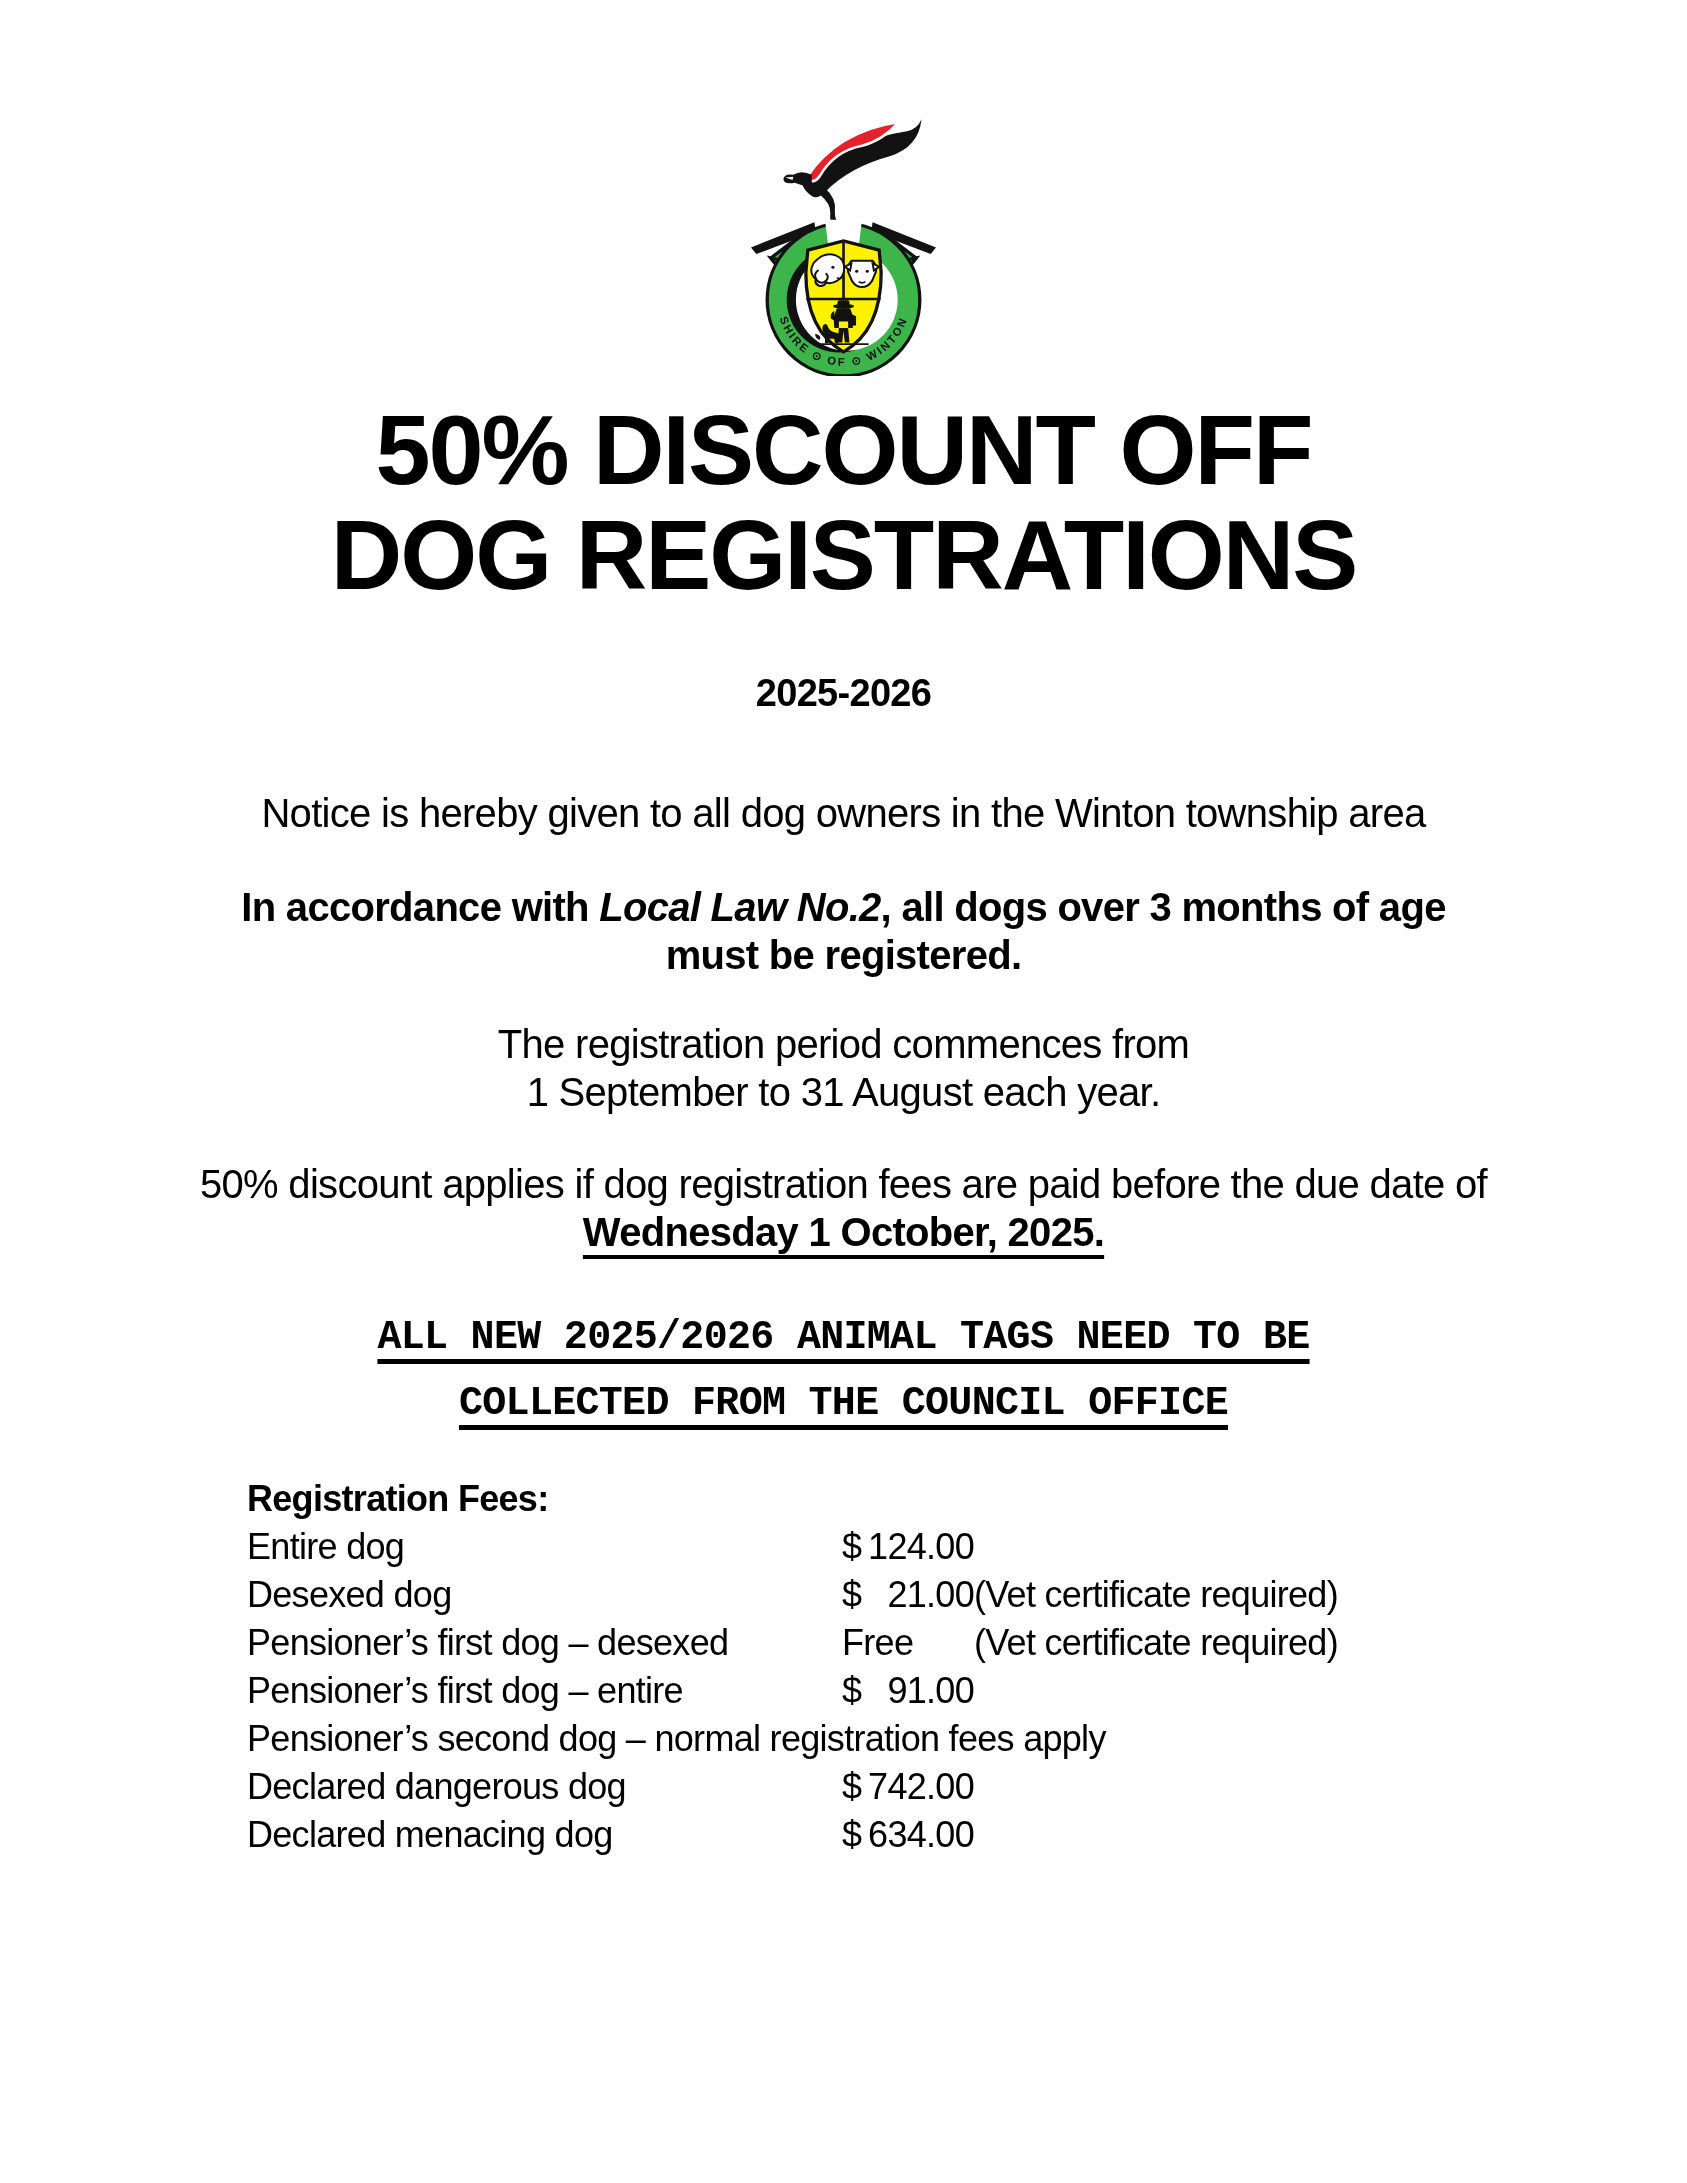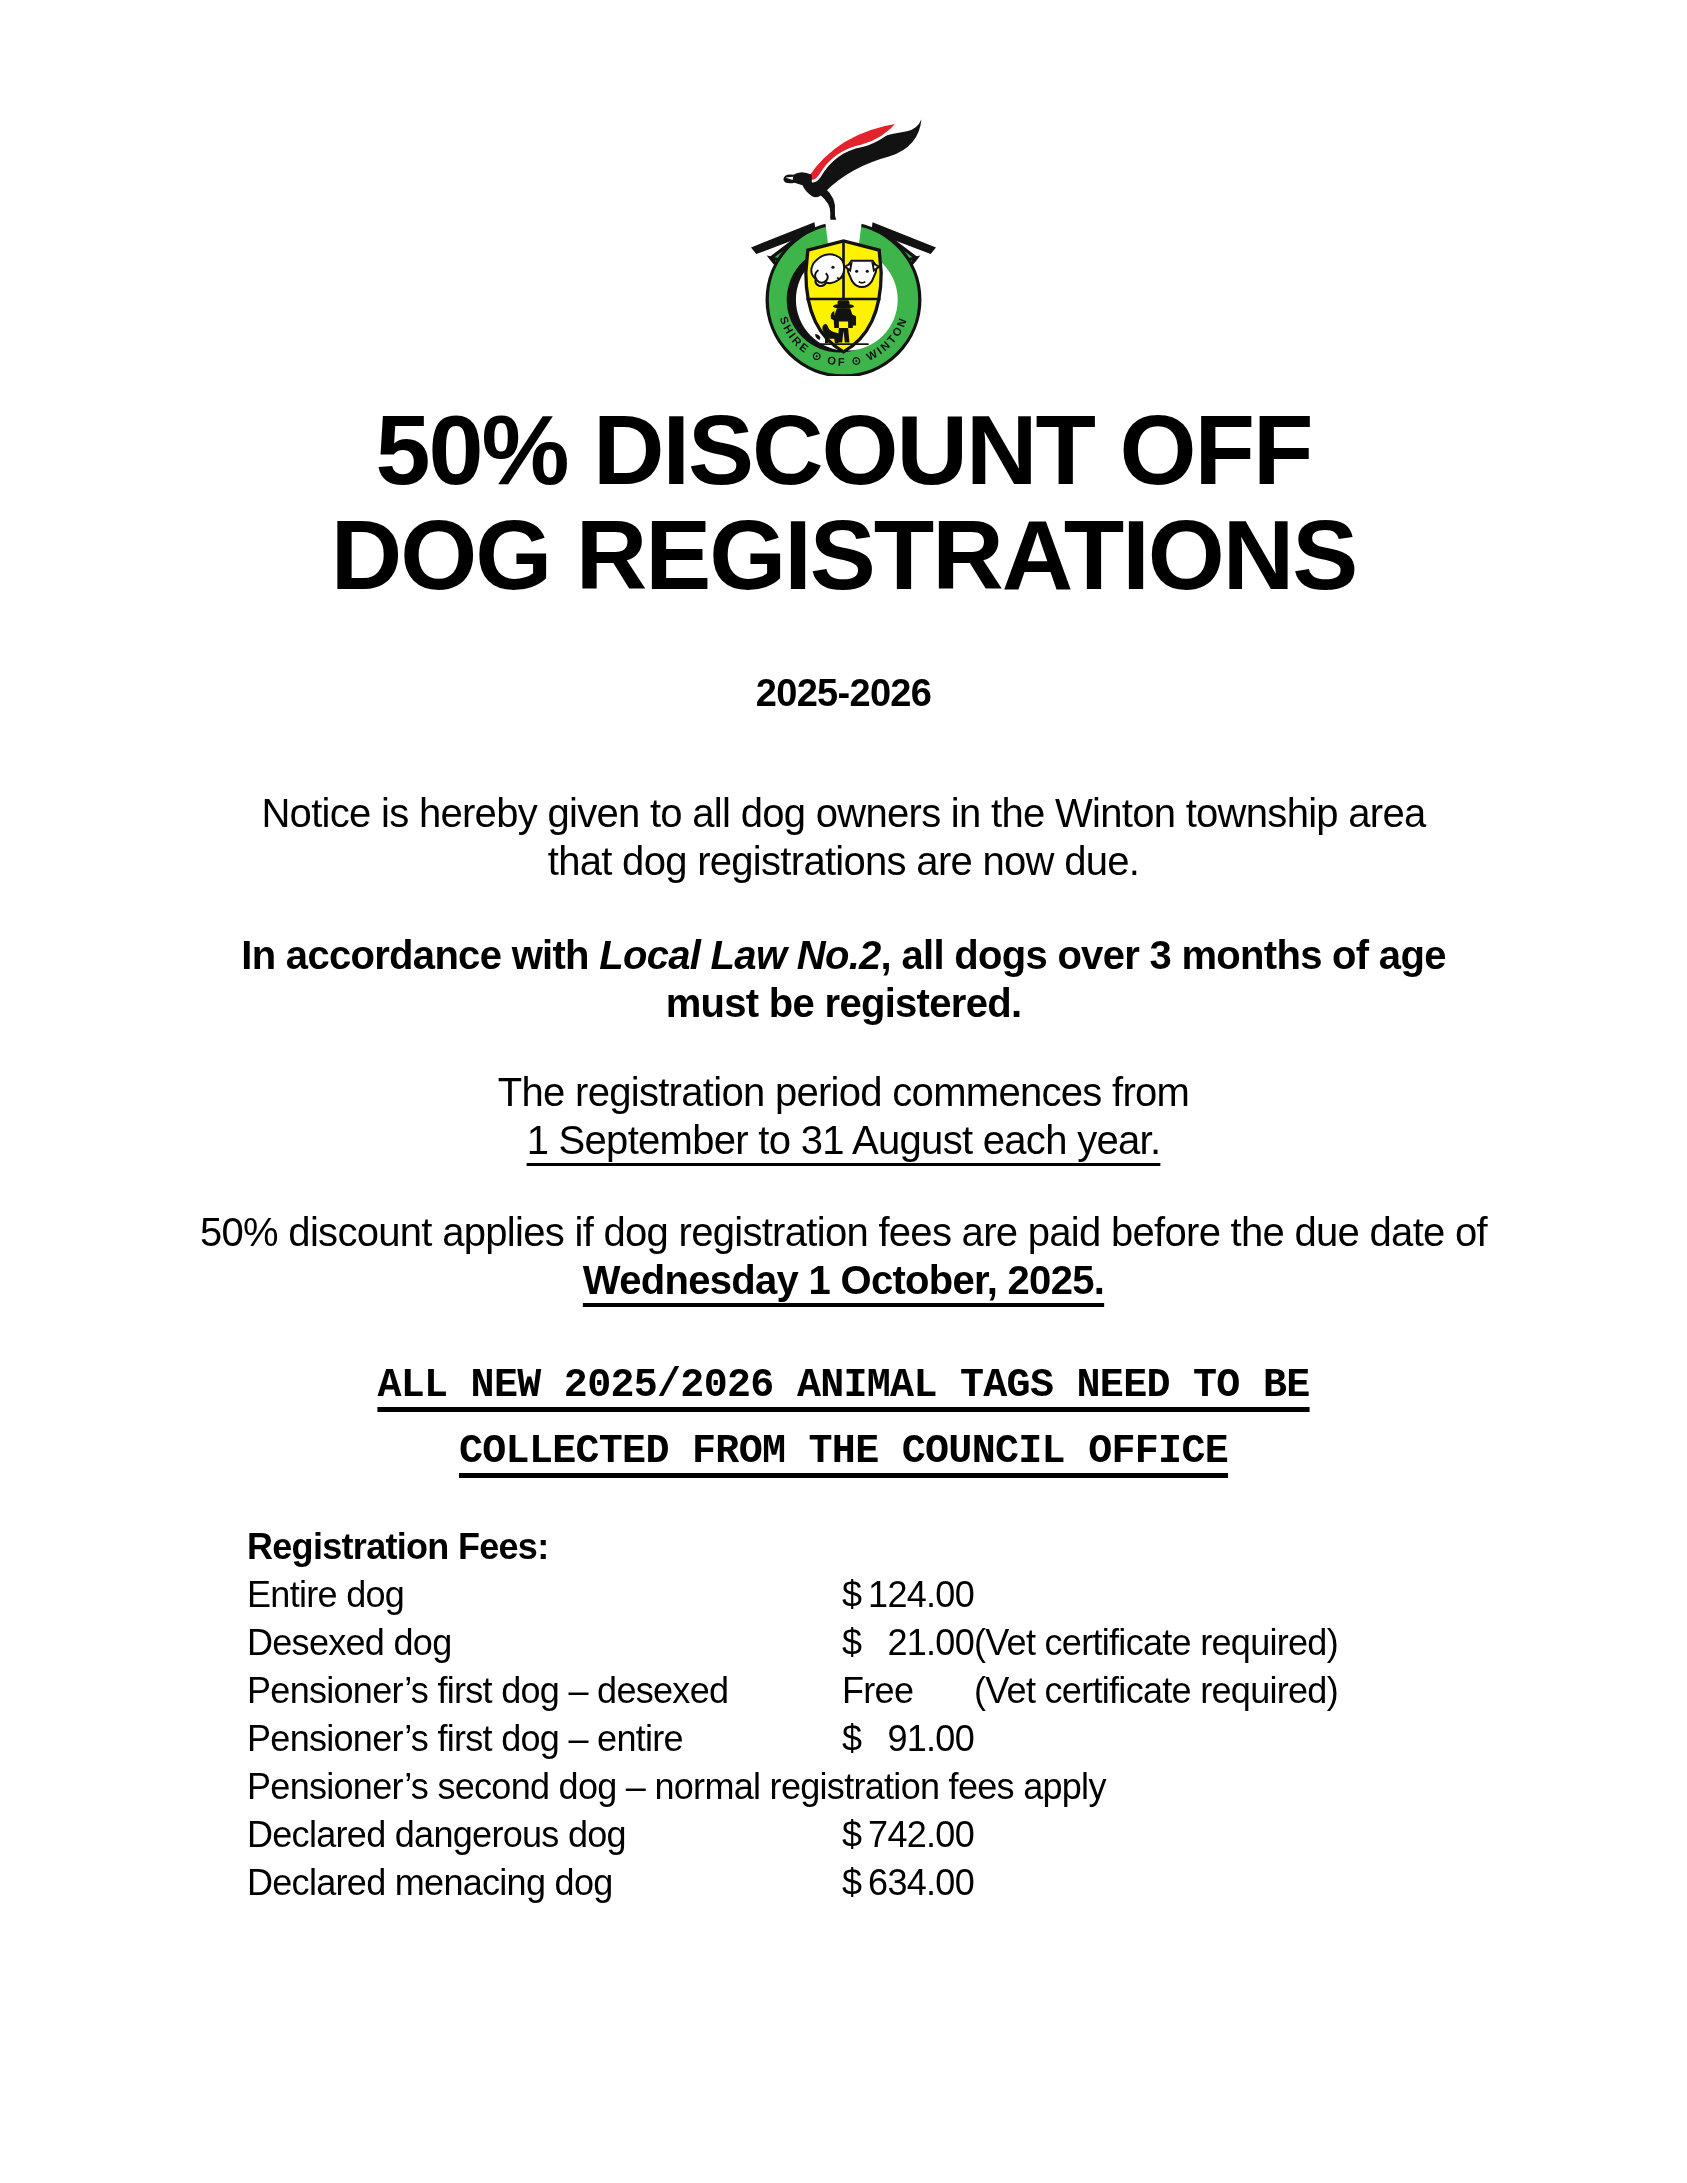--- a/index.html
+++ b/index.html
@@ -33,21 +33,20 @@
   .para {
     margin:0; text-align:center;
     font-size:40px; line-height:48px;
     letter-spacing:-0.7px;
   }
   .para-notice   { margin-top:69px; }
   .para-law      { margin-top:46px;  font-weight:bold; }
   .para-period   { margin-top:41px; }
   .para-discount { margin-top:44px; }
   .u {
-    text-decoration:underline;
     text-decoration-thickness:3.3px;
     text-underline-offset:8.6px;
   }
   .ub {
     font-weight:bold;
     text-decoration:underline;
     text-decoration-thickness:4px;
     text-underline-offset:8.6px;
   }
   .tags-heading {
@@ -169,21 +168,20 @@
 
   <h1 class="title">
     <span class="line">50% DISCOUNT OFF</span>
     <span class="line">DOG REGISTRATIONS</span>
   </h1>
 
   <div class="subtitle bold">2025-2026</div>
 
   <p class="para para-notice">
     <span class="line">Notice is hereby given to all dog owners in the Winton township area</span>
-    <span class="line">that dog registrations are now due.</span>
   </p>
 
   <p class="para para-law">
     <span class="line"><span>In accordance with </span><em>Local Law No.2</em><span>, all dogs over 3 months of age</span></span>
     <span class="line">must be registered.</span>
   </p>
 
   <p class="para para-period">
     <span class="line">The registration period commences from</span>
     <span class="line u">1 September to 31 August each year.</span>

